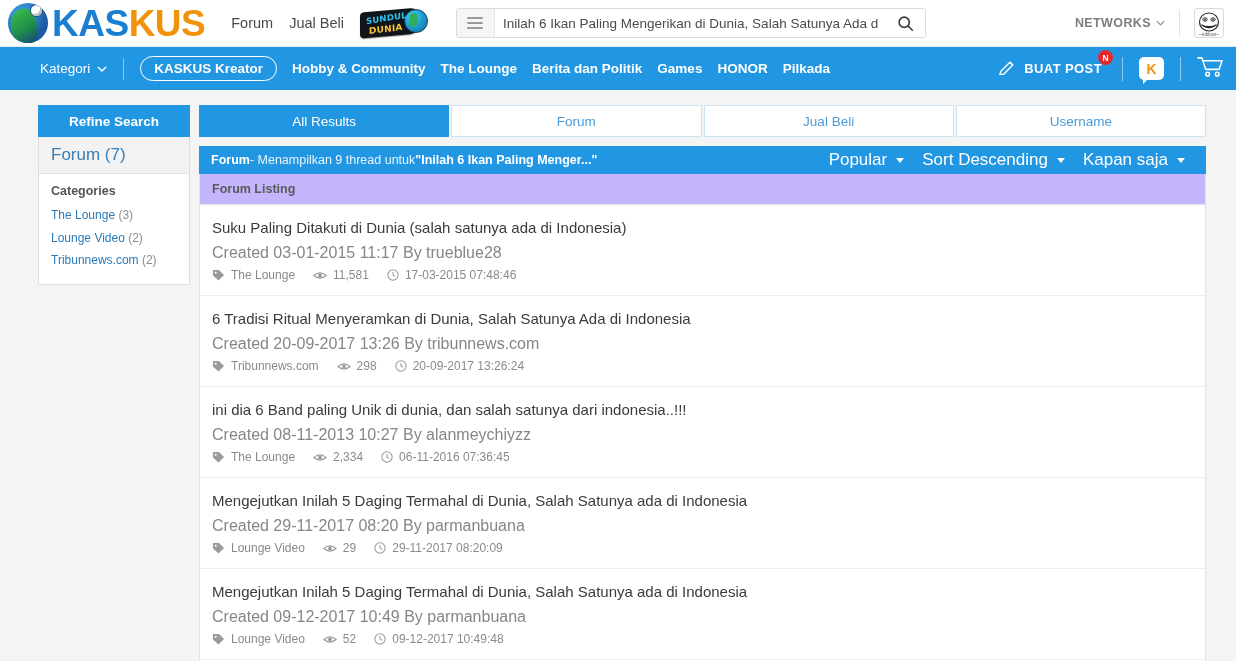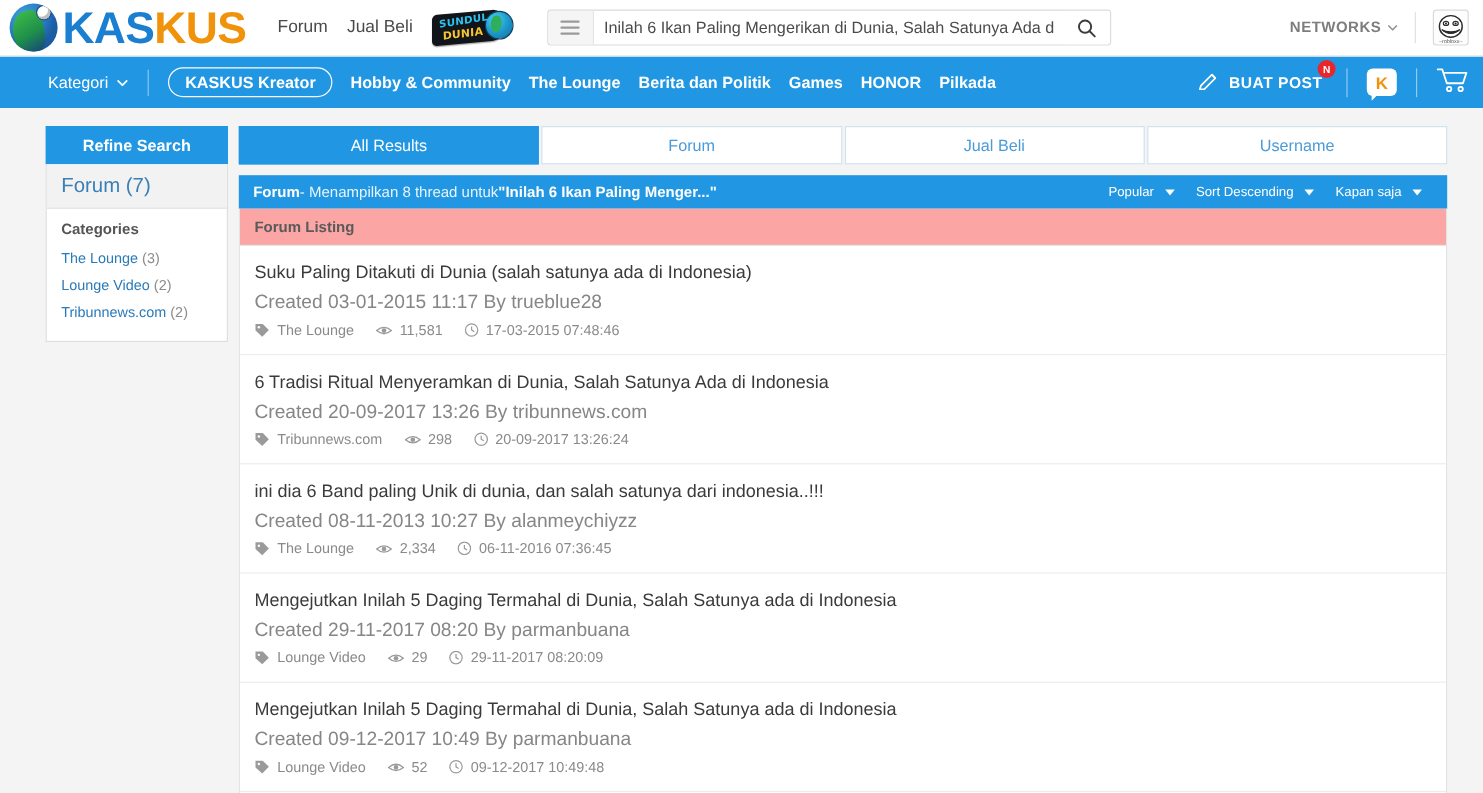--- a/index.html
+++ b/index.html
@@ -249,33 +249,33 @@
   
   .res-head {
     margin-top: 9px; height: 28px; background: #2196e3; color: #fff;
     display: flex; align-items: center; padding: 0 12px;
     font-size: 12.5px;
   }
   .res-head b { font-weight: bold; }
   .res-head .dim { color: #e8f4fd; font-weight: normal; }
   .res-sorts { margin-left: auto; display: flex; align-items: center; gap: 0; }
   .res-sort {
-    font-size: 11px; cursor: pointer; color: #fff;
+    font-size: 17px; cursor: pointer; color: #fff;
     display: flex; align-items: center; gap: 9px; padding: 0 9px;
   }
   .caret {
     width: 0; height: 0;
     border-left: 4px solid transparent; border-right: 4px solid transparent;
     border-top: 5px solid #fff; display: inline-block;
   }
 
   
   .listing-box { background: #fff; border: 1px solid #e4e4e4; border-top: none; }
   .listing-head {
-    background: #fca5a5; border-bottom: 1px solid #e3e3e3;
+    background: #c4b5fd; border-bottom: 1px solid #e3e3e3;
     font-size: 12.5px; font-weight: bold; color: #5a5a5a;
     padding: 8px 12px;
   }
   .row { padding: 14px 12px 13px 12px; border-bottom: 1px solid #ededed; }
   .row:last-child { border-bottom: none; }
   .row-title {
     font-size: 15px; color: #3b3b3b; margin-bottom: 7px;
     cursor: pointer; line-height: 1.2;
   }
   .row-created { font-size: 16px; color: #868686; margin-bottom: 6px; }
@@ -413,21 +413,21 @@
 
     <div class="tabs">
       <div class="tab active">All Results</div>
       <div class="tab">Forum</div>
       <div class="tab">Jual Beli</div>
       <div class="tab">Username</div>
     </div>
 
     <div class="res-head">
       <b>Forum</b>
-        <span class="dim"> - Menampilkan 8 thread untuk </span>
+        <span class="dim"> - Menampilkan 9 thread untuk </span>
         <b>"Inilah 6 Ikan Paling Menger..."</b>
       <div class="res-sorts">
         <div class="res-sort">
           <span>Popular</span>
           <span class="caret"></span>
         </div>
         <div class="res-sort">
           <span>Sort Descending</span>
           <span class="caret"></span>
         </div>

